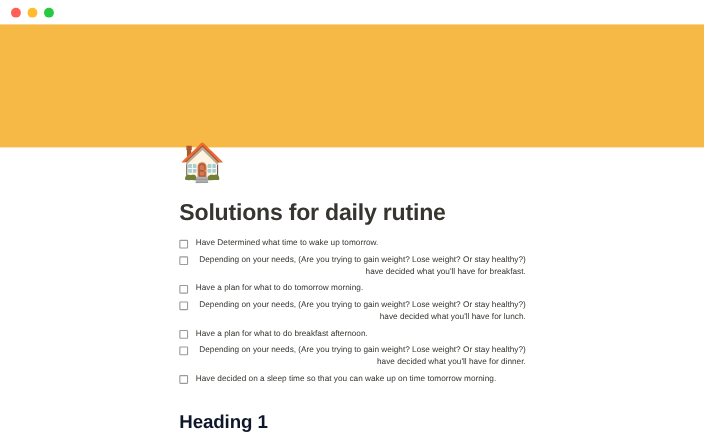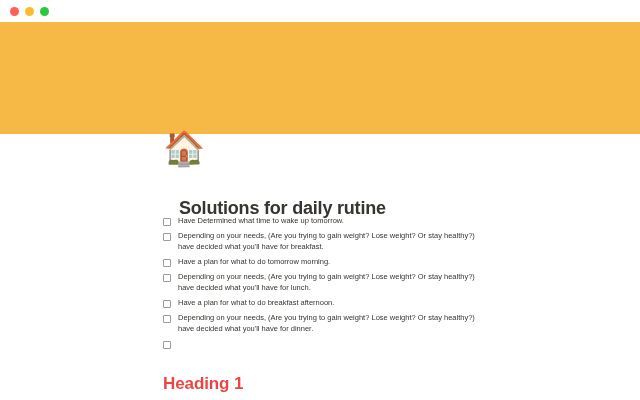--- a/index.html
+++ b/index.html
@@ -66,22 +66,22 @@
     font-size: 34px;
     line-height: 40px;
     text-align: left;
     user-select: none;
   }
 
   .page-title {
     position: absolute;
     top: 160px;
     left: 163px;
-    margin: 16px;
-    font-size: 18px;
+    margin: 0;
+    font-size: 21px;
     font-weight: bold;
     letter-spacing: -0.2px;
     color: #37352f;
     font-family: "Liberation Sans", sans-serif;
   }
 
   .todo-list {
     position: absolute;
     top: 192px;
     left: 163px;
@@ -105,29 +105,30 @@
     margin-top: 3px;
     margin-right: 7px;
     box-sizing: border-box;
   }
 
   .todo-text {
     font-size: 7.5px;
     line-height: 11px;
     color: #37352f;
     max-width: 300px;
+    text-align: right;
   }
 
   .heading-placeholder {
     position: absolute;
     top: 352px;
     left: 163px;
     font-size: 17px;
     font-weight: bold;
-    color: #ef4444;
+    color: #0f172a;
     letter-spacing: -0.1px;
   }
 </style>
 </head>
 <body>
 
 <div class="titlebar">
   <div class="traffic-lights">
     <span class="dot red"></span>
     <span class="dot yellow"></span>
@@ -162,17 +163,18 @@
     <div class="todo-item">
       <span class="checkbox"></span>
       <span class="todo-text">Have a plan for what to do breakfast afternoon.</span>
     </div>
     <div class="todo-item">
       <span class="checkbox"></span>
       <span class="todo-text">Depending on your needs, (Are you trying to gain weight? Lose weight? Or stay healthy?) have decided what you'll have for dinner.</span>
     </div>
     <div class="todo-item">
       <span class="checkbox"></span>
+      <span class="todo-text">Have decided on a sleep time so that you can wake up on time tomorrow morning.</span>
     </div>
   </div>
 
   <div class="heading-placeholder">Heading 1</div>
 </div>
 
 </body></html>

